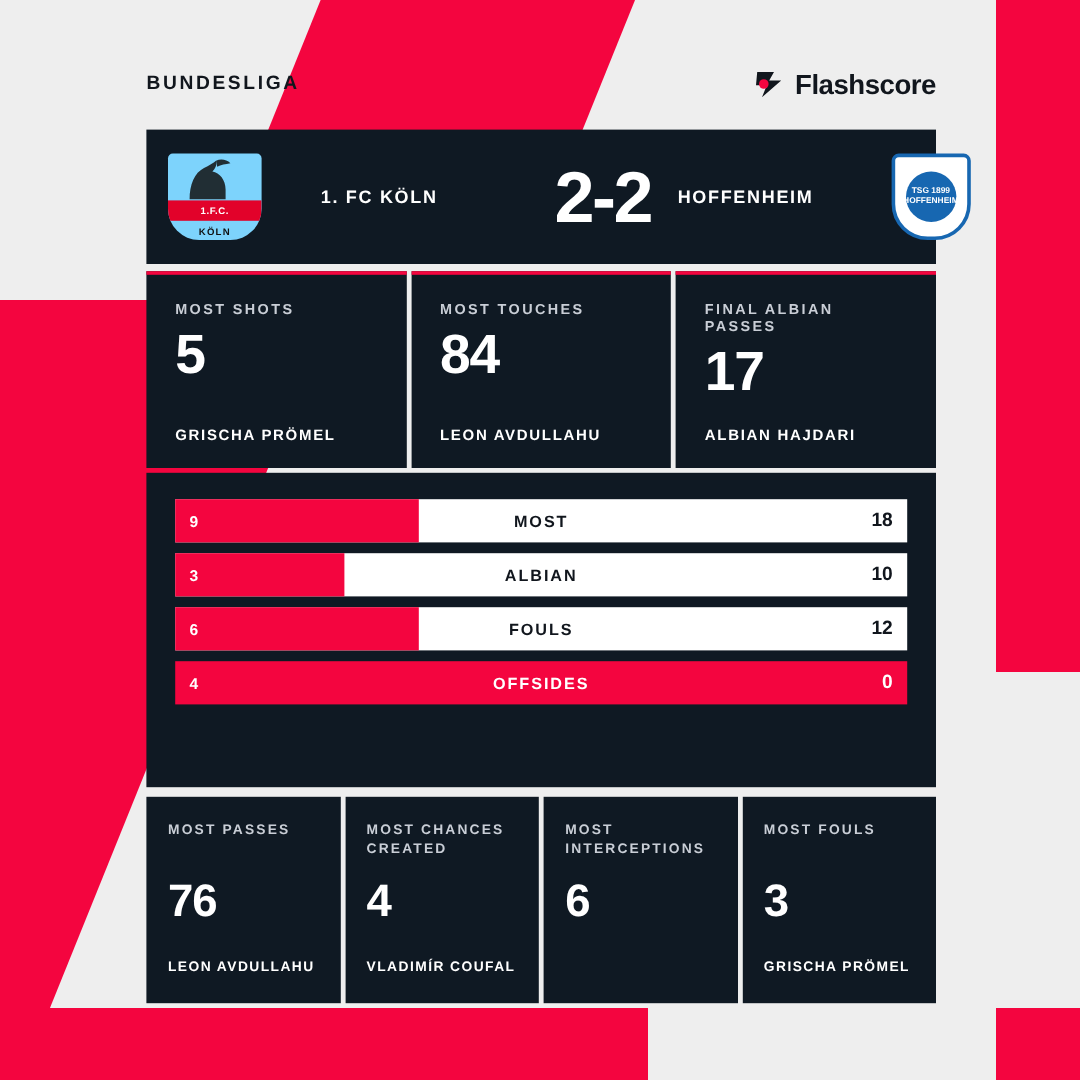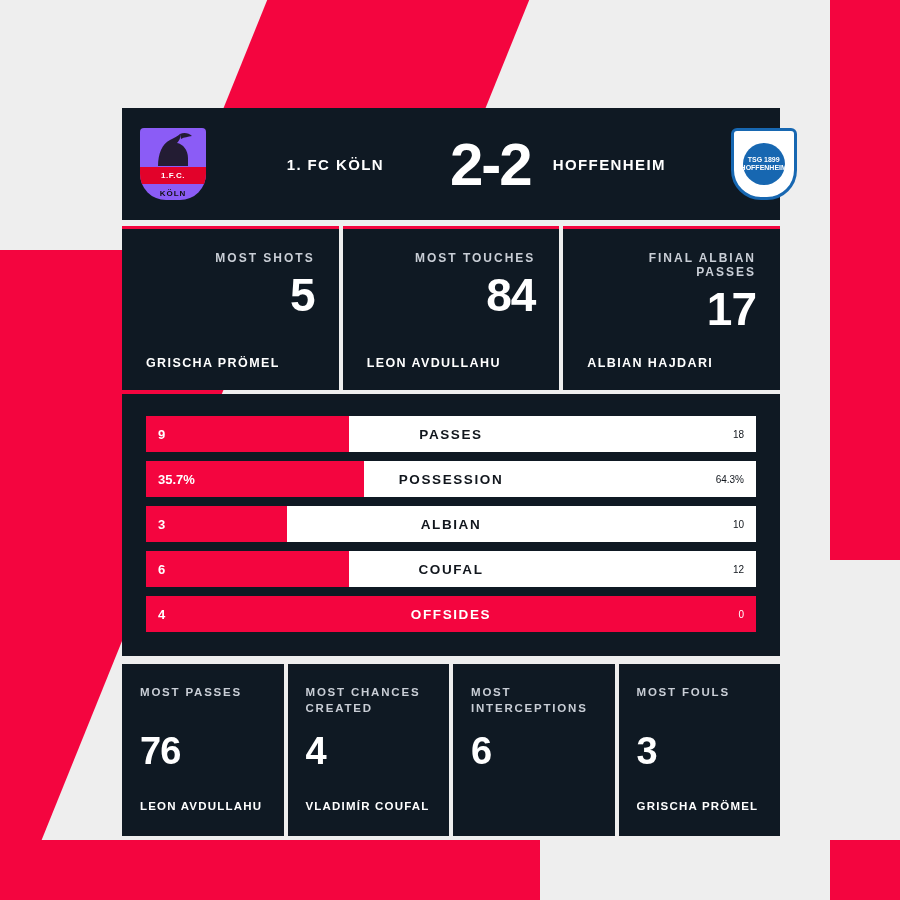--- a/index.html
+++ b/index.html
@@ -120,23 +120,24 @@
     align-items: center;
   }
   .crest {
     width: 66px;
     height: 72px;
     margin: 0 18px;
     position: relative;
     flex: 0 0 auto;
   }
   .crest-home {
-    background: #8b5cf6;
+    background: #7dd3fc;
     border-radius: 4px 4px 26px 26px;
     overflow: hidden;
+    padding-left: 12px;
   }
   .crest-home .goat {
     position: absolute;
     left: 10px;
     top: 4px;
     width: 46px;
     height: 40px;
   }
   .crest-home .band {
     position: absolute;
@@ -196,21 +197,21 @@
     justify-content: center;
     gap: 22px;
   }
   .team-name {
     font-size: 15px;
     font-weight: bold;
     letter-spacing: 1.4px;
     color: #ffffff;
     width: 160px;
   }
-  .team-name.home { text-align: right; }
+  .team-name.home { text-align: center; }
   .team-name.away { text-align: left; }
   .score {
     font-size: 60px;
     font-weight: bold;
     letter-spacing: -2px;
     color: #ffffff;
     white-space: nowrap;
     margin-left: 44px;
   }
 
@@ -224,21 +225,20 @@
     display: flex;
     gap: 4px;
   }
   .hcard {
     flex: 1 1 0;
     background: #0f1923;
     border-top: 3px solid #f4053f;
     padding: 22px 24px 0 24px;
     box-sizing: border-box;
     position: relative;
-    text-align: right;
   }
   .hcard .label {
     font-size: 12px;
     letter-spacing: 2px;
     color: #c9ced6;
     font-weight: bold;
   }
   .hcard .value {
     font-size: 46px;
     font-weight: bold;
@@ -287,22 +287,22 @@
     font-weight: bold;
   }
   .bar-right {
     flex: 1 1 auto;
     display: flex;
     align-items: center;
     justify-content: flex-end;
     padding-right: 12px;
     box-sizing: border-box;
     color: #11161d;
-    font-size: 10px;
-    font-weight: normal;
+    font-size: 16px;
+    font-weight: bold;
     border-radius: 16px;
   }
   .bar-right.on-red { color: #ffffff; }
   .bar-title {
     position: absolute;
     left: 0;
     right: 0;
     top: 0;
     bottom: 0;
     display: flex;
@@ -366,20 +366,32 @@
 <div class="bg">
   <div class="bg-red-top"></div>
   <div class="bg-red-diag"></div>
   <div class="bg-red-bottom"></div>
   <div class="bg-red-right"></div>
   <div class="bg-red-right2"></div>
 </div>
 
 <div class="page">
 
+  <div class="header">
+    <div class="league-title">BUNDESLIGA</div>
+    <div class="brand">
+      <span class="brand-mark">
+        <svg viewBox="0 0 26 24" width="26" height="24">
+          <path d="M2,2 L16,2 L12,9 L22,9 L6,23 L10,13 L1,13 Z" fill="#11161d"></path>
+          <circle cx="7.5" cy="12" r="4" fill="#f4053f"></circle>
+        </svg>
+      </span>
+      <span class="brand-name">Flashscore</span>
+    </div>
+  </div>
 
   <div class="score-panel">
     <div class="crest crest-home">
       <svg class="goat" viewBox="0 0 46 40">
         <path d="M8,34 C8,22 12,12 20,8 C24,6 28,4 30,2 C31,6 29,9 27,11 C33,12 38,18 38,26 L38,34 Z" fill="#111" opacity="0.85"></path>
         <path d="M30,2 C34,0 39,1 42,4 C38,5 34,5 31,7 Z" fill="#111" opacity="0.85"></path>
       </svg>
       <div class="band">1.F.C.</div>
       <div class="city">KÖLN</div>
     </div>
@@ -410,36 +422,31 @@
       <div class="label">FINAL ALBIAN PASSES</div>
       <div class="value">17</div>
       <div class="player">ALBIAN HAJDARI</div>
     </div>
   </div>
 
   <div class="bars-panel">
     <div class="bar-row">
       <div class="bar-left" style="width:33.3%">9</div>
       <div class="bar-right">18</div>
-      <div class="bar-title">PASSES</div>
-    </div>
-    <div class="bar-row">
-      <div class="bar-left" style="width:35.7%">35.7%</div>
-      <div class="bar-right">64.3%</div>
-      <div class="bar-title">POSSESSION</div>
+      <div class="bar-title">MOST</div>
     </div>
     <div class="bar-row">
       <div class="bar-left" style="width:23.1%">3</div>
       <div class="bar-right">10</div>
       <div class="bar-title">ALBIAN</div>
     </div>
     <div class="bar-row">
       <div class="bar-left" style="width:33.3%">6</div>
       <div class="bar-right">12</div>
-      <div class="bar-title">COUFAL</div>
+      <div class="bar-title">FOULS</div>
     </div>
     <div class="bar-row">
       <div class="bar-left" style="width:100%">4</div>
       <div class="bar-right on-red" style="position:absolute;right:0;top:0;bottom:0;width:60px;">0</div>
       <div class="bar-title light">OFFSIDES</div>
     </div>
   </div>
 
   <div class="bottom-cards">
     <div class="bcard">

